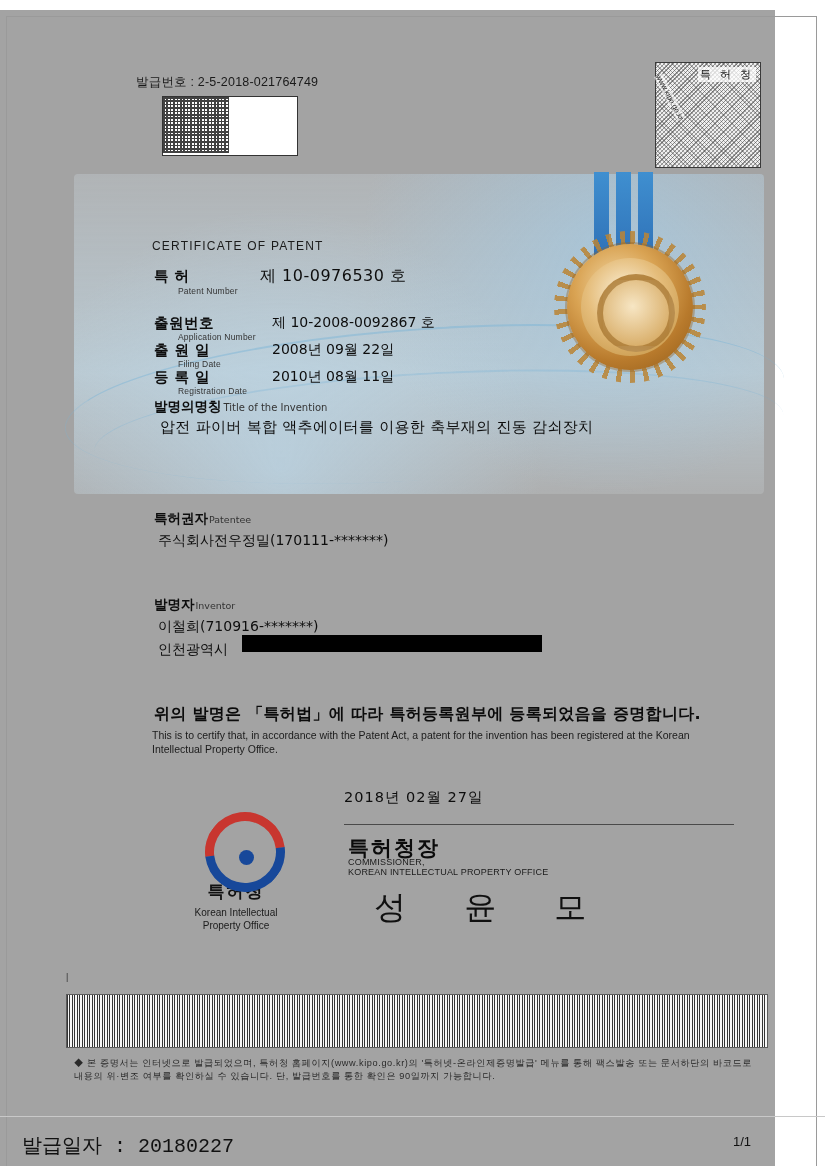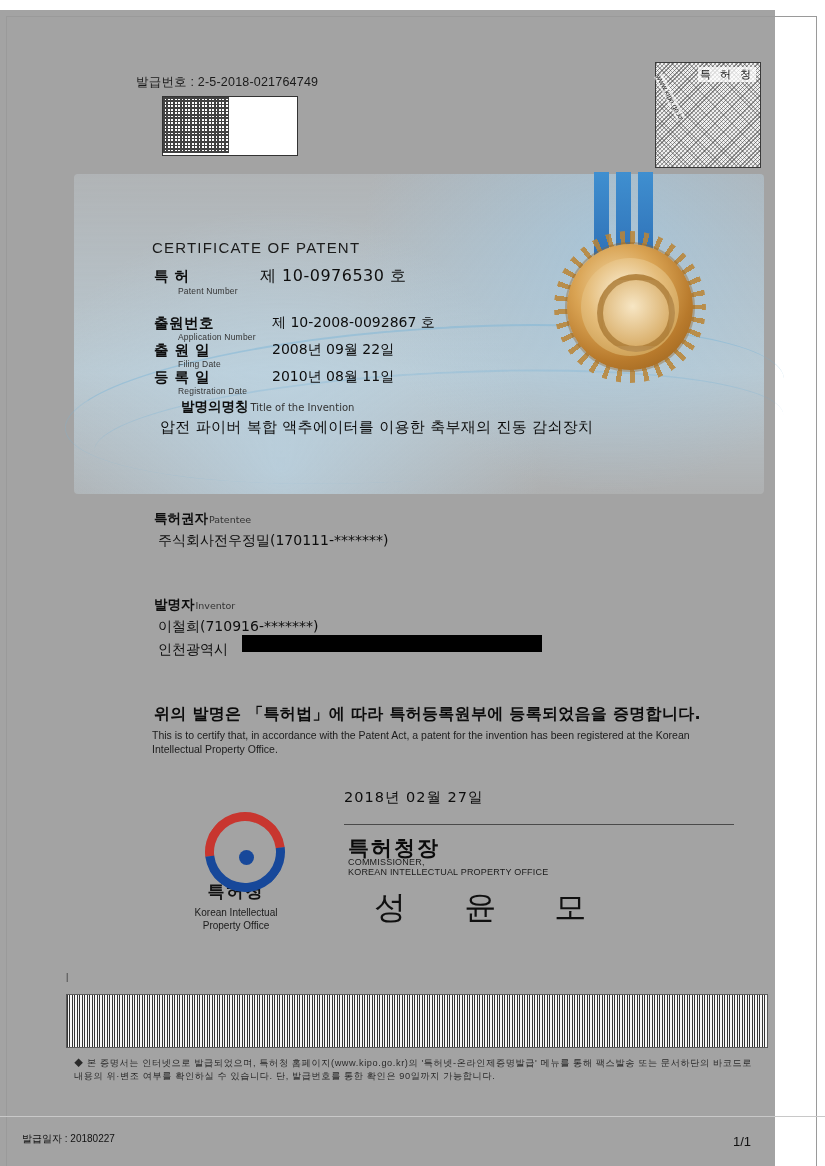--- a/index.html
+++ b/index.html
@@ -167,21 +167,21 @@
 
   
   .title-ko {
     position: absolute; left: 136px; top: 175px;
     font-size: 40px; font-weight: bold; letter-spacing: 4px;
     font-family: "DejaVu Sans", sans-serif;
     color: #0c0c0c;
   }
   .title-en {
     position: absolute; left: 138px; top: 215px;
-    font-size: 15px; letter-spacing: 1.2px; color: #1b1b1b;
+    font-size: 12px; letter-spacing: 1.2px; color: #1b1b1b;
   }
 
   
   .fld-label {
     position: absolute;
     font-size: 14.5px; font-weight: bold; color: #0d0d0d;
     font-family: "DejaVu Sans", sans-serif;
     letter-spacing: 0.5px;
   }
   .fld-sub {
@@ -193,21 +193,20 @@
     font-size: 14px; color: #0d0d0d;
     font-family: "DejaVu Sans", sans-serif;
   }
   .fld-val.big { font-size: 16px; letter-spacing: .5px; }
 
   
   .inv-title-label {
     position: absolute; left: 140px; top: 374px;
     font-size: 13.5px; font-weight: bold; color: #0d0d0d;
     font-family: "DejaVu Sans", sans-serif;
-    margin-left: 27px;
   }
   .inv-title-label .en {
     font-size: 10px; font-weight: normal; color: #333; margin-left: 2px;
   }
   .inv-title-val {
     position: absolute; left: 146px; top: 394px;
     font-size: 15px; color: #0d0d0d; letter-spacing: .3px;
     font-family: "DejaVu Sans", sans-serif;
   }
 
@@ -326,22 +325,22 @@
     letter-spacing: .6px;
   }
 
   
   .foot-rule {
     position: absolute; left: 0; top: 1106px;
     width: 825px; height: 0; border-top: 1px solid #c8c8c8;
   }
   .issue-date-foot {
     position: absolute; left: 22px; top: 1122px;
-    font-size: 10px; color: #111;
-    font-family: Liberation Sans, sans-serif;
+    font-size: 20px; color: #111;
+    font-family: Liberation Mono, monospace;
   }
   .page-no {
     position: absolute; right: 24px; top: 1124px;
     font-size: 13px; color: #111;
   }
 </style>
 </head>
 <body>
 
 <div id="page">

